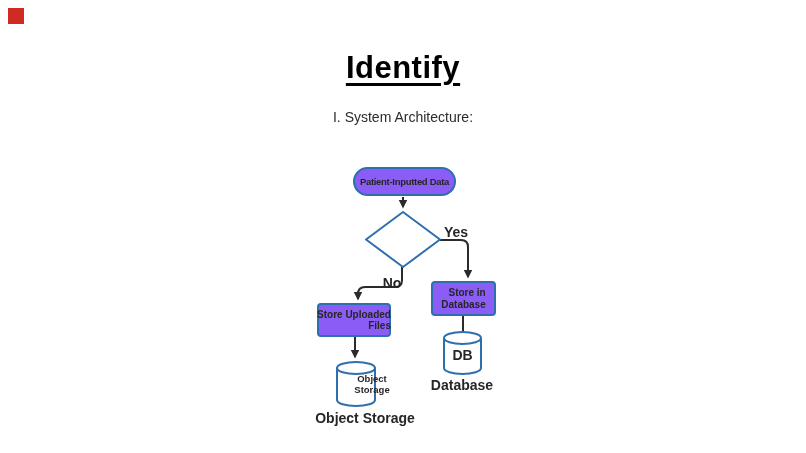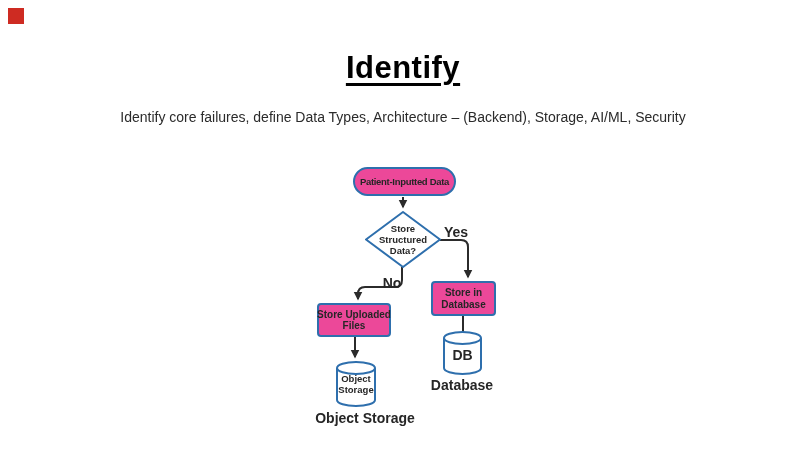--- a/index.html
+++ b/index.html
@@ -22,51 +22,51 @@
     position:absolute;top:107px;left:0;right:0;text-align:center;
     font-size:14px;line-height:21px;color:#2b2b2b;
   }
   .flowchart{position:absolute;inset:0;}
   .flowchart svg{position:absolute;left:0;top:0;}
   .edge{fill:none;stroke:var(--line,#2b2b2b);stroke-width:2;stroke-linejoin:round;}
   .shape{fill:#ffffff;stroke:var(--blue,#2e6fad);stroke-width:2;stroke-linejoin:round;}
   #ah path{fill:var(--line,#2b2b2b);}
   .node{
     position:absolute;box-sizing:border-box;display:flex;align-items:center;justify-content:center;
-    background:#ec4899;border:2px solid var(--blue,#2e6fad);
+    background:#8b5cf6;border:2px solid var(--blue,#2e6fad);
     color:var(--ink,#262626);font-weight:bold;font-size:10px;line-height:11.5px;
-    text-align:center;white-space:pre;
+    text-align:right;white-space:pre;
   }
   .float-label{
     position:absolute;display:flex;align-items:center;justify-content:center;
     color:var(--ink,#262626);font-weight:bold;font-size:14px;line-height:11px;
     text-align:center;white-space:pre;
   }
   .pill{left:353px;top:167px;width:103px;height:29px;border-radius:15px;font-size:9.5px;letter-spacing:-.3px;}
   .box-files{left:317px;top:303px;width:74px;height:34px;border-radius:4px;}
   .box-db{left:431px;top:281px;width:65px;height:35px;border-radius:4px;}
   .decision-label{left:368px;top:221px;width:70px;height:37px;font-size:9.5px;}
-  .objstore-label{left:337px;top:370px;width:38px;height:28px;font-size:9.5px;}
+  .objstore-label{left:337px;top:370px;width:38px;height:28px;font-size:9.5px;padding-left:16px;}
   .db-label{left:444px;top:348px;width:37px;height:14px;}
   .yes-label{left:441px;top:227px;width:30px;height:11px;}
   .no-label{left:380px;top:278px;width:24px;height:11px;}
   .caption-os{left:315px;top:412px;width:100px;height:12px;}
   .caption-db{left:412px;top:379px;width:100px;height:12px;}
 </style>
 </head>
 <body>
 
 <div class="slide">
 
   <div class="red-marker"></div>
 
   <h1 class="title"><span>Identify</span></h1>
 
   <div class="subtitle">
-    <div>Identify core failures, define Data Types, Architecture – (Backend), Storage, AI/ML, Security</div>
+    <div>I. System Architecture:</div>
   </div>
 
   <div class="flowchart">
     <svg width="806" height="453" viewBox="0 0 806 453">
       <defs>
         <marker id="ah" markerUnits="userSpaceOnUse" markerWidth="10" markerHeight="10" refX="7.5" refY="4.5" orient="auto">
           <path d="M0,0 L9,4.5 L0,9 Z"></path>
         </marker>
       </defs>
 
@@ -88,23 +88,20 @@
       </g>
 
       <g>
         <path class="shape" d="M337,368 L337,400 A19,6 0 0 0 375,400 L375,368"></path>
         <ellipse class="shape" cx="356" cy="368" rx="19" ry="6"></ellipse>
       </g>
     </svg>
 
     <div class="node pill">Patient-Inputted Data</div>
 
-    <div class="float-label decision-label">Store
-Structured
-Data?</div>
 
     <div class="float-label yes-label">Yes</div>
     <div class="float-label no-label">No</div>
 
     <div class="node box-files">Store Uploaded
 Files</div>
     <div class="node box-db">Store in
 Database</div>
 
     <div class="float-label objstore-label">Object

